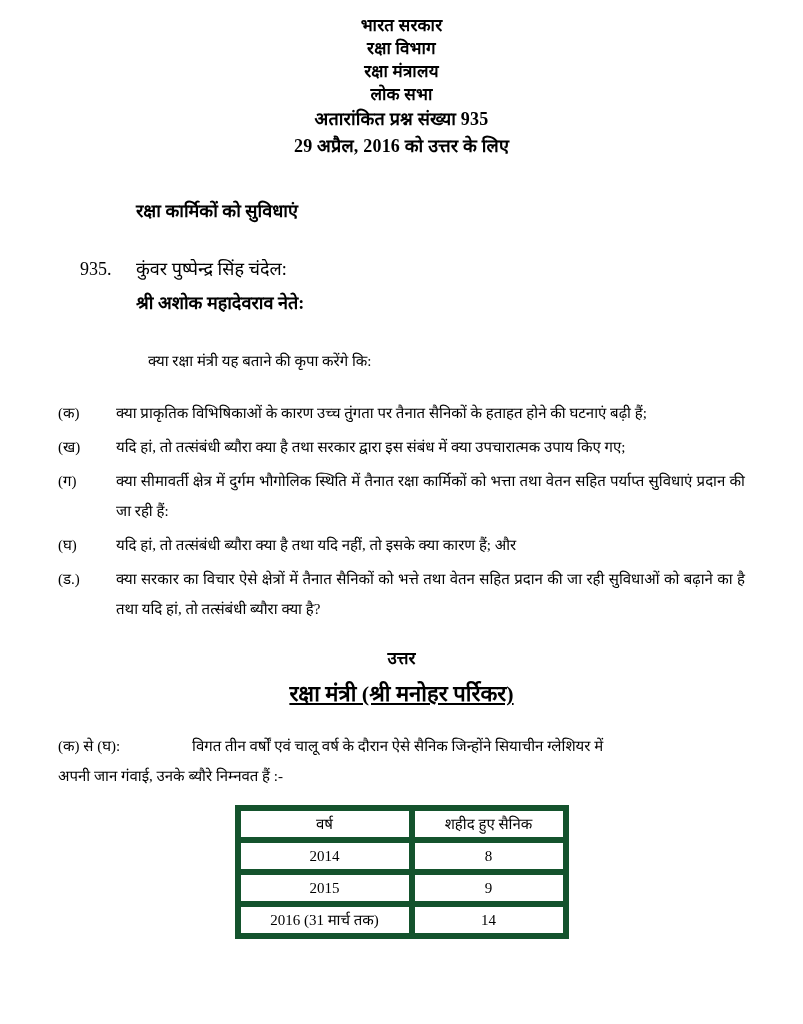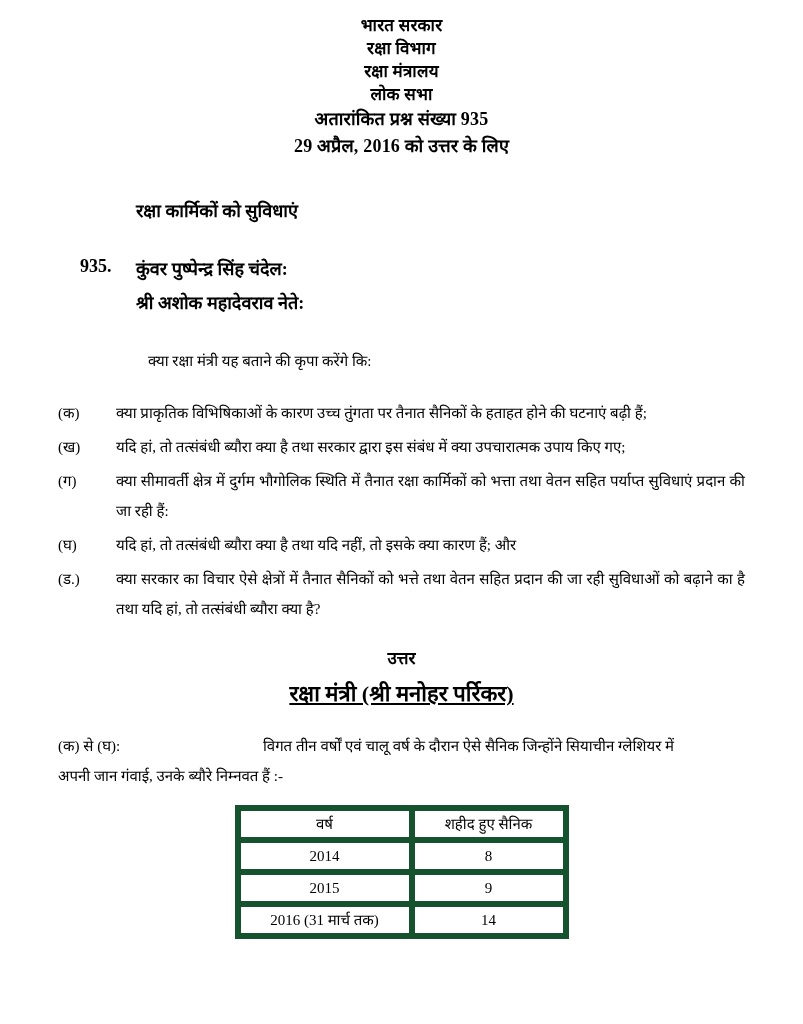--- a/index.html
+++ b/index.html
@@ -37,23 +37,23 @@
   .hdr-block {
     margin-bottom: 2px;
   }
   .subject {
     font-weight: bold;
     font-size: 18px;
     margin: 38px 0 0 78px;
   }
   .q-number-row {
     display: flex;
-    align-items: flex-start;
+    align-items: flex-end;
     margin: 34px 0 0 22px;
-    font-weight: bold;
+    font-weight: normal;
     font-size: 18px;
   }
   .q-number {
     width: 56px;
     flex: 0 0 auto;
   }
   .q-member2 {
     font-weight: bold;
     font-size: 18px;
     margin: 10px 0 0 78px;
@@ -100,21 +100,20 @@
     display: flex;
     align-items: baseline;
     gap: 42px;
   }
   .ans-row .label {
     width: 92px;
     flex: 0 0 auto;
   }
   .ans-row .text {
     flex: 1 1 auto;
-    text-align: center;
   }
   .ans-cont {
     display: block;
   }
   table.stats {
     border-collapse: collapse;
     margin: 14px auto 0 auto;
     font-size: 15px;
   }
   table.stats td, table.stats th {

